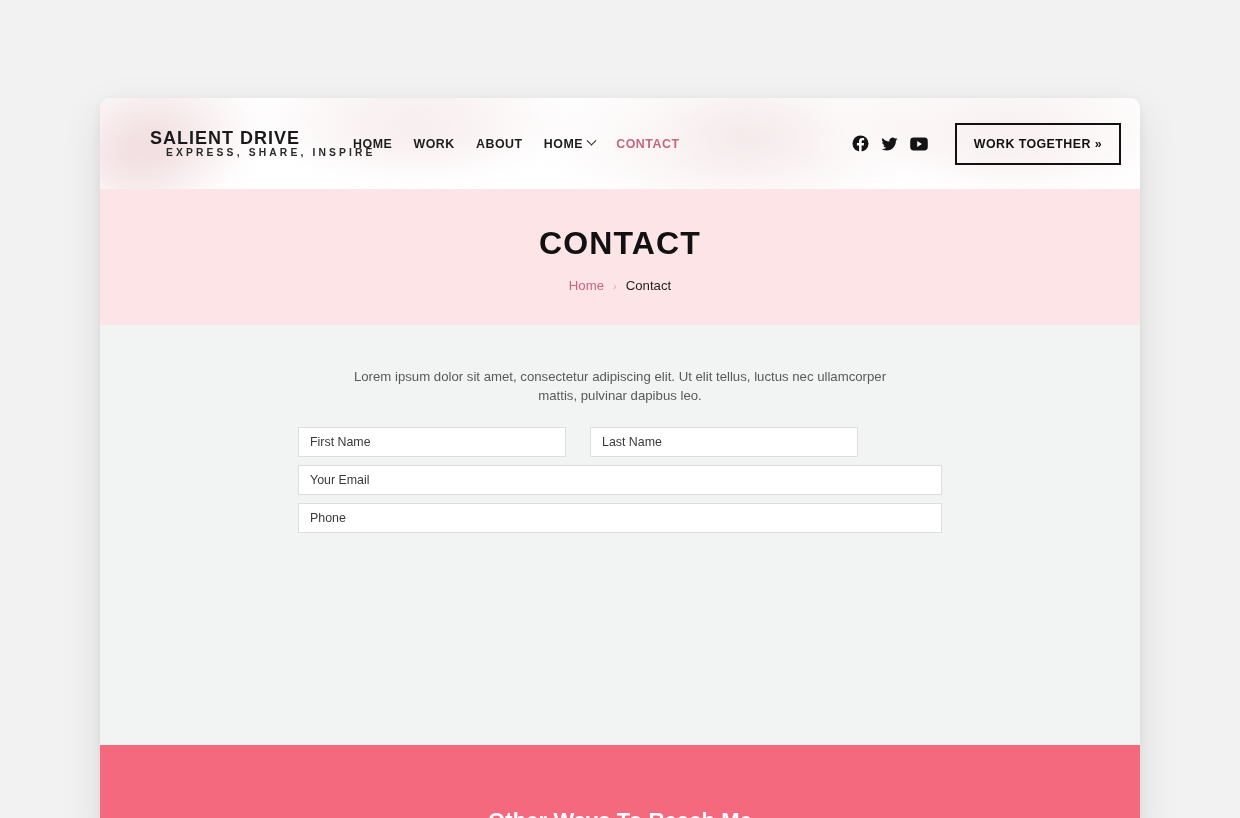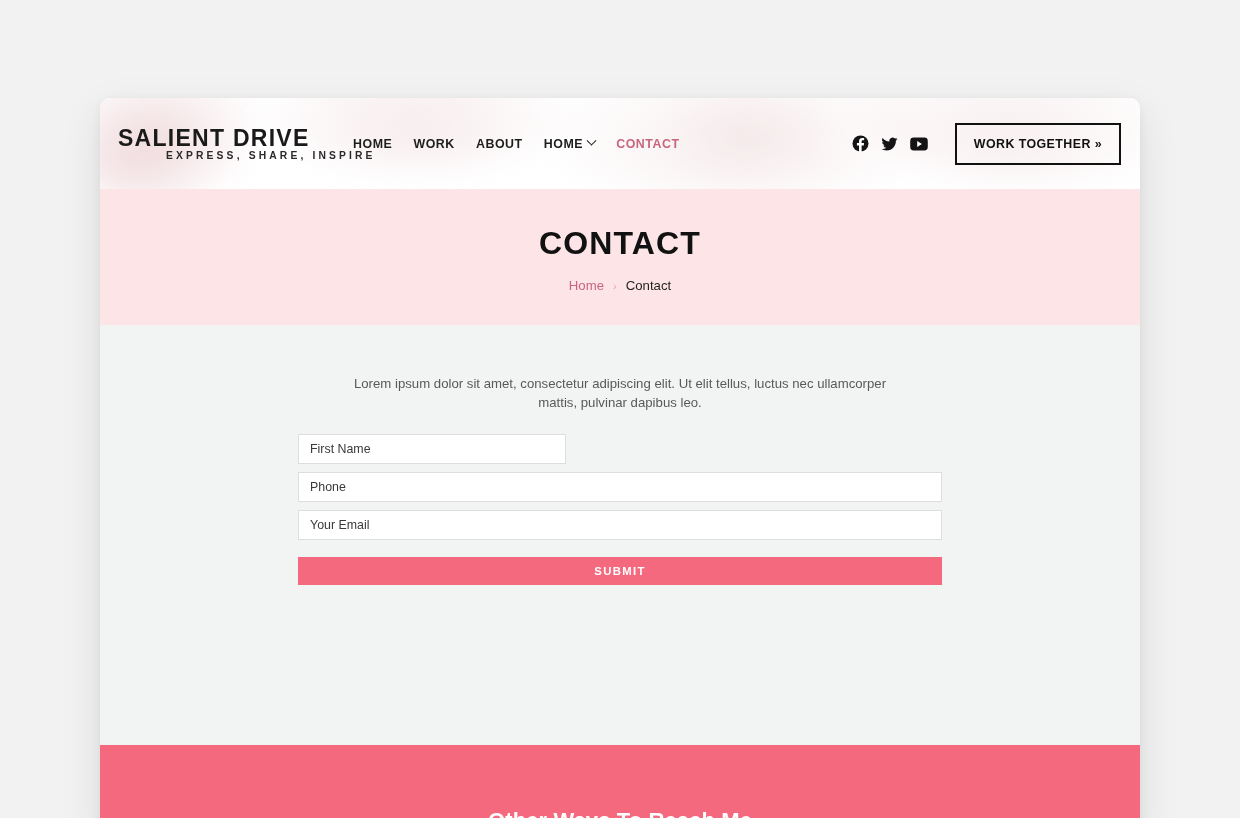--- a/index.html
+++ b/index.html
@@ -70,26 +70,27 @@
     z-index: 2;
     height: 100%;
     display: flex;
     align-items: center;
     padding: 0 19px 0 18px;
   }
 
   
   #brand { width: 216px; flex: none; user-select: none; }
   #brand-name {
-    font-size: 23px;
+    font-size: 18px;
     font-weight: 800;
     letter-spacing: 0.055em;
     color: #1a1a1a;
     line-height: 1.05;
     white-space: nowrap;
+    margin-left: 32px;
   }
   #brand-tagline {
     font-size: 10.3px;
     font-weight: 700;
     letter-spacing: 0.305em;
     color: #2a2a2a;
     white-space: nowrap;
     padding-left: 48px;
   }
 
@@ -172,21 +173,21 @@
   #breadcrumb-home { color: #c9657f; text-decoration: none; cursor: pointer; }
   #breadcrumb-separator { color: #e9a6b2; font-size: 11px; }
   #breadcrumb-current { color: #1f1f1f; }
 
   
   #contact-section {
     background: #f2f3f3;
     padding: 43px 0 0;
     height: 420px;
   }
-  #form-wrap { width: 644px; margin: 7px auto; }
+  #form-wrap { width: 644px; margin: 0 auto; }
 
   #form-intro {
     text-align: center;
     font-size: 13.2px;
     line-height: 1.42;
     color: #595959;
     width: 540px;
     margin: 0 auto 22px;
   }
 
@@ -323,28 +324,28 @@
 
   <section id="contact-section">
     <div id="form-wrap">
 
       <p id="form-intro">Lorem ipsum dolor sit amet, consectetur adipiscing elit. Ut elit tellus, luctus nec ullamcorper mattis, pulvinar dapibus leo.</p>
 
       <form id="contact-form">
 
         <div class="field-row">
           <input class="field field-half" type="text" placeholder="First Name" style="">
+          <input class="field field-half" type="text" placeholder="Last Name" style="">
         </div>
 
+        <input class="field" type="email" placeholder="Your Email" style="">
+
         <input class="field" type="tel" placeholder="Phone" style="">
 
-        <input class="field" type="email" placeholder="Your Email" style="">
-
-
-        <button id="submit-button" type="submit">SUBMIT</button>
+
 
       </form>
     </div>
   </section>
 
   <section id="reach-section">
     <h2 id="reach-heading">Other Ways To Reach Me</h2>
   </section>
 
 </div>

